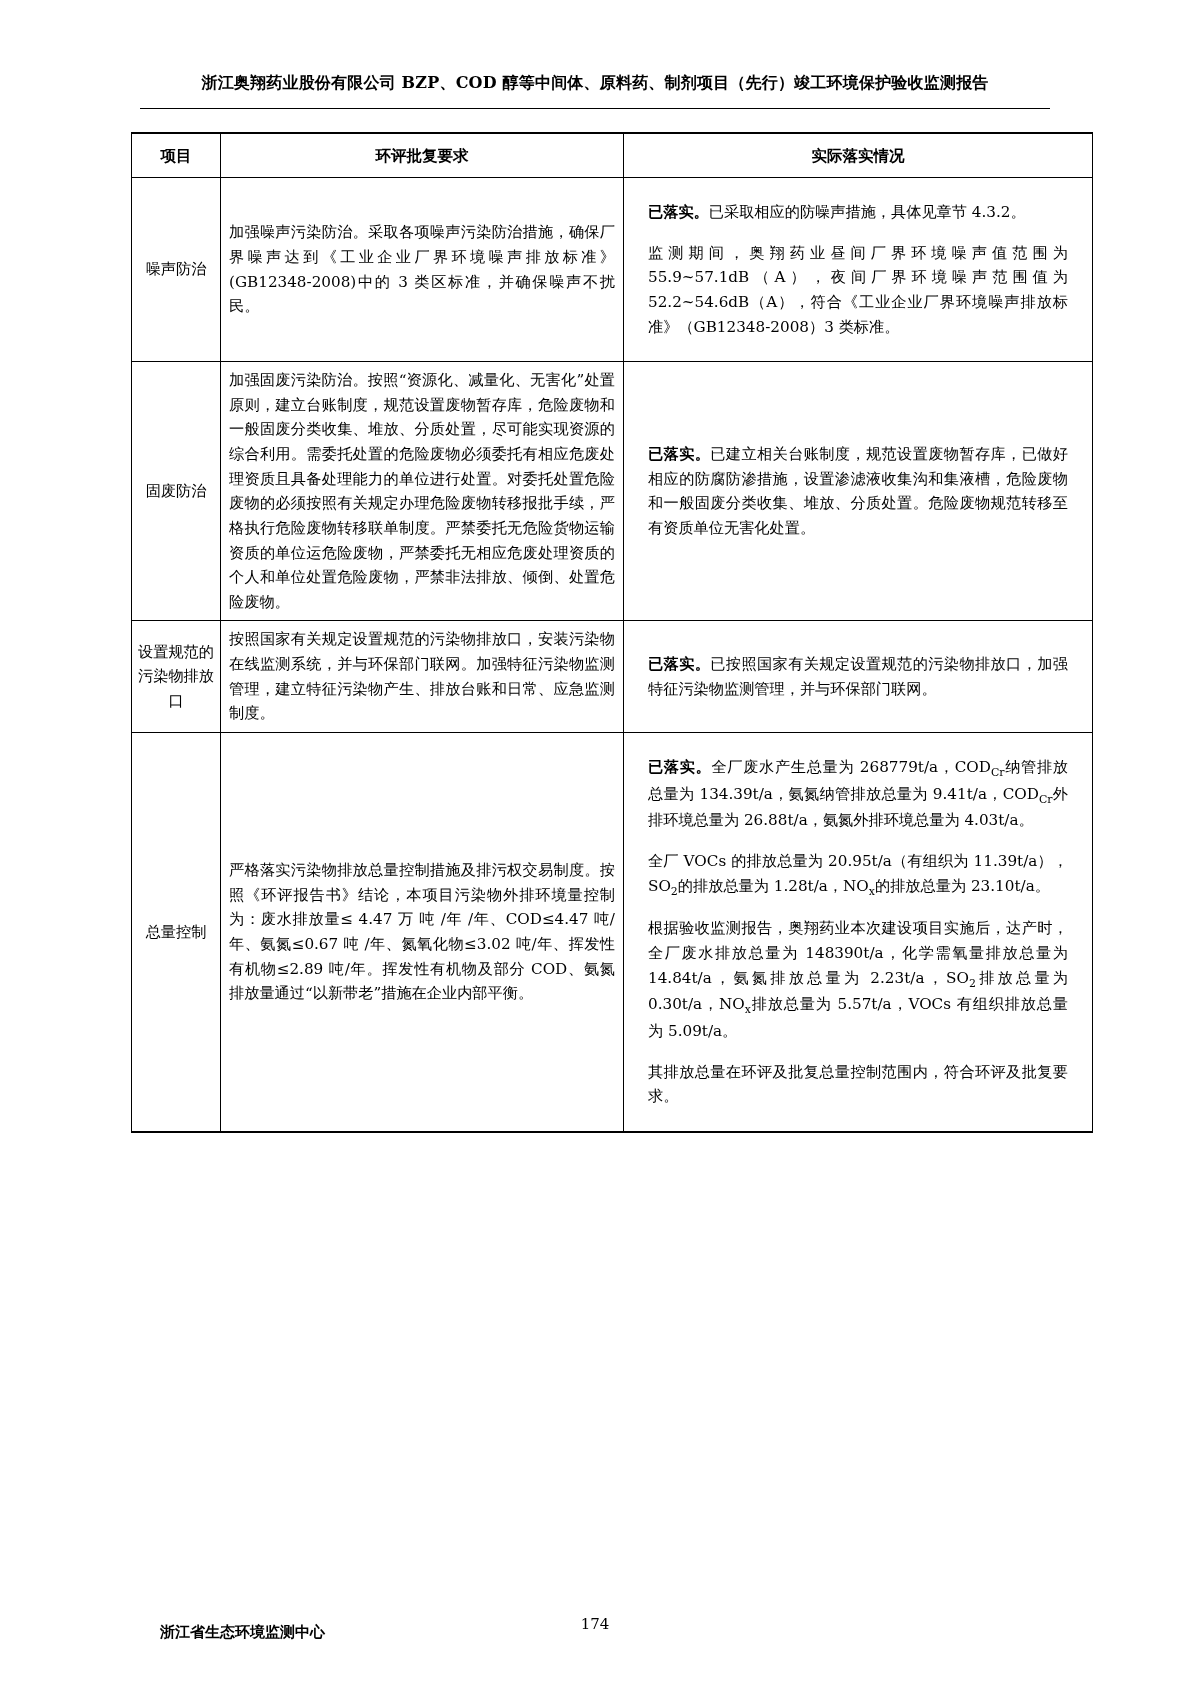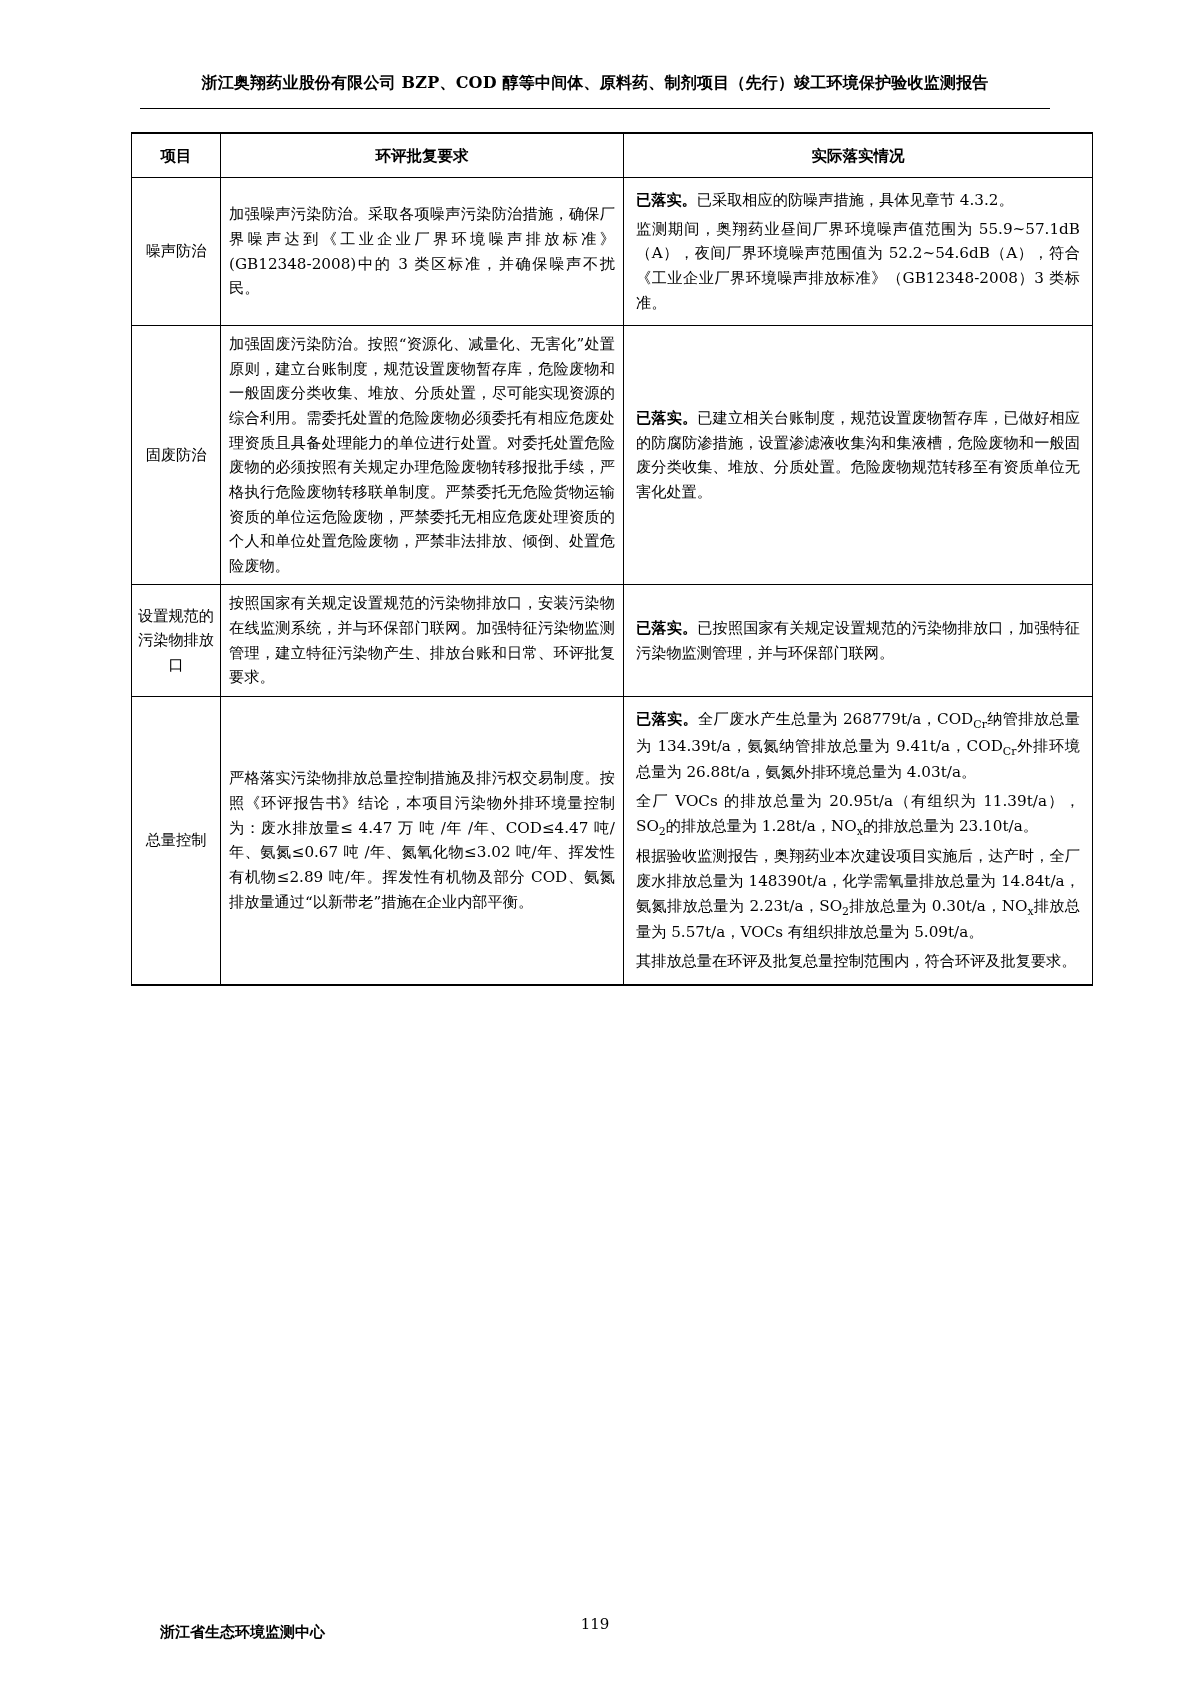--- a/index.html
+++ b/index.html
@@ -78,21 +78,21 @@
   }
   table.main .col-act {
     width: 456px;
     text-align: justify;
     text-justify: inter-ideograph;
     vertical-align: middle;
   }
   .thick-top { border-top: 2.5px solid #000 !important; }
   .thick-bottom { border-bottom: 2.5px solid #000 !important; }
   .bold { font-weight: bold; }
-  .para { margin: 4px; }
+  .para { margin: 16px; }
   .para + .para { margin-top: 0px; }
   sub {
     font-size: 0.72em;
     vertical-align: sub;
   }
   .footer {
     position: absolute;
     bottom: 68px;
     left: 140px;
     width: 910px;
@@ -145,37 +145,37 @@
           </tr>
           <tr>
             <td class="col-item">固废防治</td>
             <td class="col-req">加强固废污染防治。按照“资源化、减量化、无害化”处置原则，建立台账制度，规范设置废物暂存库，危险废物和一般固废分类收集、堆放、分质处置，尽可能实现资源的综合利用。需委托处置的危险废物必须委托有相应危废处理资质且具备处理能力的单位进行处置。对委托处置危险废物的必须按照有关规定办理危险废物转移报批手续，严格执行危险废物转移联单制度。严禁委托无危险货物运输资质的单位运危险废物，严禁委托无相应危废处理资质的个人和单位处置危险废物，严禁非法排放、倾倒、处置危险废物。</td>
             <td class="col-act">
               <div class="para"><span class="bold">已落实。</span><span>已建立相关台账制度，规范设置废物暂存库，已做好相应的防腐防渗措施，设置渗滤液收集沟和集液槽，危险废物和一般固废分类收集、堆放、分质处置。危险废物规范转移至有资质单位无害化处置。</span></div>
             </td>
           </tr>
           <tr>
             <td class="col-item">设置规范的污染物排放口</td>
-            <td class="col-req">按照国家有关规定设置规范的污染物排放口，安装污染物在线监测系统，并与环保部门联网。加强特征污染物监测管理，建立特征污染物产生、排放台账和日常、环评批复要求。</td>
+            <td class="col-req">按照国家有关规定设置规范的污染物排放口，安装污染物在线监测系统，并与环保部门联网。加强特征污染物监测管理，建立特征污染物产生、排放台账和日常、应急监测制度。</td>
             <td class="col-act">
               <div class="para"><span class="bold">已落实。</span><span>已按照国家有关规定设置规范的污染物排放口，加强特征污染物监测管理，并与环保部门联网。</span></div>
             </td>
           </tr>
           <tr>
             <td class="col-item thick-bottom">总量控制</td>
             <td class="col-req thick-bottom">严格落实污染物排放总量控制措施及排污权交易制度。按照《环评报告书》结论，本项目污染物外排环境量控制为：废水排放量≤ 4.47 万 吨 /年 /年、COD≤4.47 吨/年、氨氮≤0.67 吨 /年、氮氧化物≤3.02 吨/年、挥发性有机物≤2.89 吨/年。挥发性有机物及部分 COD、氨氮排放量通过“以新带老”措施在企业内部平衡。</td>
             <td class="col-act thick-bottom">
               <div class="para"><span class="bold">已落实。</span><span>全厂废水产生总量为 268779t/a，COD<sub>Cr</sub>纳管排放总量为 134.39t/a，氨氮纳管排放总量为 9.41t/a，COD<sub>Cr</sub>外排环境总量为 26.88t/a，氨氮外排环境总量为 4.03t/a。</span></div>
               <div class="para"><span>全厂 VOCs 的排放总量为 20.95t/a（有组织为 11.39t/a），SO<sub>2</sub>的排放总量为 1.28t/a，NO<sub>x</sub>的排放总量为 23.10t/a。</span></div>
               <div class="para"><span>根据验收监测报告，奥翔药业本次建设项目实施后，达产时，全厂废水排放总量为 148390t/a，化学需氧量排放总量为 14.84t/a，氨氮排放总量为 2.23t/a，SO<sub>2</sub>排放总量为 0.30t/a，NO<sub>x</sub>排放总量为 5.57t/a，VOCs 有组织排放总量为 5.09t/a。</span></div>
               <div class="para"><span>其排放总量在环评及批复总量控制范围内，符合环评及批复要求。</span></div>
             </td>
           </tr>
         </tbody>
     </table>
   </div>
 
   <div class="footer">
     <span class="footer-left">浙江省生态环境监测中心</span>
-    <span class="footer-center">119</span>
+    <span class="footer-center">174</span>
   </div>
 
 </div>
 
 </body></html>

